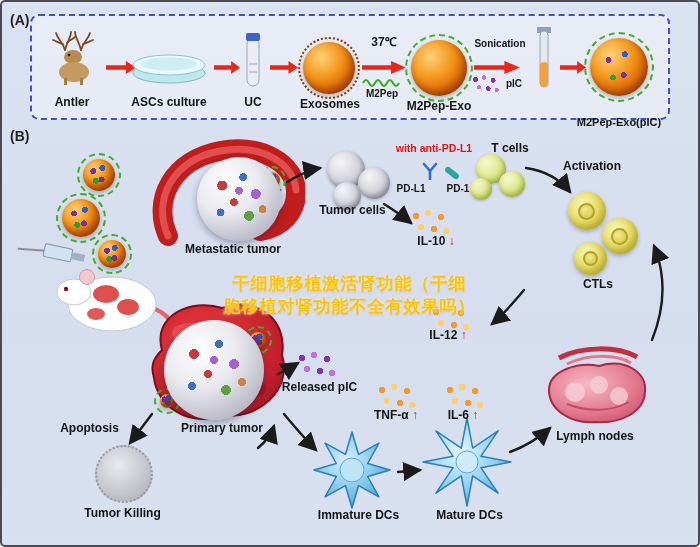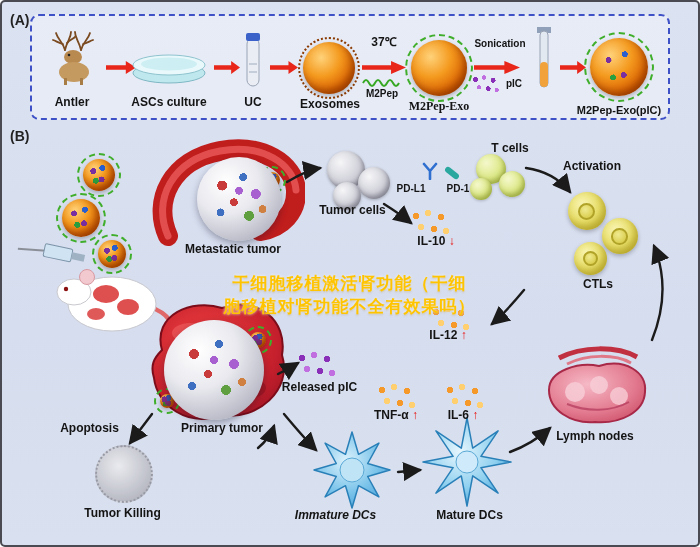--- a/index.html
+++ b/index.html
@@ -153,36 +153,36 @@
     <div class="lbl" style="left:262px; top:82px; width:72px;">Exosomes</div>
 
     <div class="lbl" style="left:330px; top:20px; width:44px;">37℃</div>
     <div class="rarrow" style="left:330px; top:45px; width:44px;"></div>
     <svg class="svgel" style="left:330px; top:62px;" width="40" height="10" viewBox="0 0 40 10">
       <path d="M1 5 q3 -6 6 0 t6 0 t6 0 t6 0 t6 0 t6 0" stroke="#37a824" stroke-width="2" fill="none"></path>
     </svg>
     <div class="lbl small" style="left:326px; top:72px; width:48px;">M2Pep</div>
 
     <div class="vparticle m2" style="left:379px; top:24px; width:56px; height:56px;"></div>
-    <div class="lbl" style="left:367px; top:84px; width:80px;font-family:Liberation Serif, serif;">M2Pep-Exo</div>
+    <div class="lbl" style="left:367px; top:84px; width:80px;">M2Pep-Exo</div>
 
     <div class="lbl small" style="left:438px; top:22px; width:60px;">Sonication</div>
     <div class="rarrow" style="left:442px; top:45px; width:46px;"></div>
     <div class="dots pic" style="left:438px; top:58px; transform:scale(.7); transform-origin:top left;"></div>
     <div class="lbl small" style="left:468px; top:62px; width:28px;">pIC</div>
 
     <svg class="svgel" style="left:503px; top:10px;" width="18" height="68" viewBox="0 0 18 68">
       <rect x="2" y="1" width="14" height="6" fill="#8fa0b8"></rect>
       <rect x="5" y="5" width="8" height="56" rx="4" fill="#e2e9f1" stroke="#98a2b4"></rect>
       <rect x="5" y="36" width="8" height="25" rx="4" fill="#f2a23a"></rect>
     </svg>
     <div class="rarrow" style="left:528px; top:45px; width:26px;"></div>
 
     <div class="vparticle m2 pic" style="left:558px; top:22px; width:58px; height:58px;"></div>
-    <div class="lbl" style="left:533px; top:88px; width:108px; font-size:11px;">M2Pep-Exo(pIC)</div>
+    <div class="lbl" style="left:533px; top:100px; width:108px; font-size:11px;">M2Pep-Exo(pIC)</div>
   </div>
 
   <div class="panel-tag" style="left:8px; top:126px;">(B)</div>
 
   <div class="vparticle m2 pic" style="left:81px; top:157px; width:32px; height:32px;"></div>
   <div class="vparticle m2 pic" style="left:60px; top:197px; width:38px; height:38px;"></div>
   <div class="vparticle m2 pic" style="left:96px; top:238px; width:28px; height:28px;"></div>
 
   <svg class="svgel" style="left:14px; top:236px; transform:rotate(12deg);" width="72" height="28" viewBox="0 0 72 28">
     <line x1="2" y1="18" x2="30" y2="14" stroke="#8a8f98" stroke-width="2"></line>
@@ -207,20 +207,21 @@
   </svg>
   <div class="tumor-sphere" style="left:195px; top:155px; width:84px; height:84px;"></div>
   <div class="vparticle m2 pic" style="left:262px; top:170px; width:16px; height:16px;"></div>
   <div class="lbl" style="left:156px; top:241px; width:150px;">Metastatic tumor</div>
 
   <div class="grey-cell" style="left:325px; top:149px; width:38px; height:38px;"></div>
   <div class="grey-cell" style="left:356px; top:165px; width:32px; height:32px;"></div>
   <div class="grey-cell" style="left:331px; top:180px; width:28px; height:28px;"></div>
   <div class="lbl" style="left:303px; top:202px; width:95px;">Tumor cells</div>
 
+  <div class="lbl red small" style="left:362px; top:140px; width:140px; font-size:10.5px;">with anti-PD-L1</div>
 
   <svg class="svgel" style="left:418px; top:160px;" width="20" height="18" viewBox="0 0 20 18">
     <path d="M10 17 V9 M10 9 L4 2 M10 9 L16 2" stroke="#2f6fd0" stroke-width="2.6" fill="none" stroke-linecap="round"></path>
   </svg>
   <div class="abs" style="left:442px; top:168px; width:16px; height:6px; background:#2aa8a0; border-radius:3px; transform:rotate(38deg); z-index:6;"></div>
   <div class="lbl small" style="left:386px; top:181px; width:46px;">PD-L1</div>
   <div class="lbl small" style="left:436px; top:181px; width:40px;">PD-1</div>
 
   <div class="t-cell" style="left:474px; top:152px; width:30px; height:30px;"></div>
   <div class="t-cell" style="left:497px; top:169px; width:26px; height:26px;"></div>
@@ -302,21 +303,21 @@
     <defs>
       <radialGradient id="dcg1" cx="42%" cy="38%" r="75%">
         <stop offset="0%" stop-color="#dcf2fc"></stop>
           <stop offset="55%" stop-color="#7cc4ea"></stop>
           <stop offset="100%" stop-color="#3d9bd8"></stop>
       </radialGradient>
     </defs>
     <polygon points="83,45 60.7,51.5 71.9,71.9 51.5,60.7 45,83 38.5,60.7 18.1,71.9 29.3,51.5 7,45 29.3,38.5 18.1,18.1 38.5,29.3 45,7 51.5,29.3 71.9,18.1 60.7,38.5" fill="url(#dcg1)" stroke="#2980b8" stroke-width="1.5" stroke-linejoin="round"></polygon>
     <circle cx="45" cy="45" r="12" fill="#bfe4f6" stroke="#5aa9d6"></circle>
   </svg>
-  <div class="lbl" style="left:276px; top:507px; width:115px;font-style:italic;">Immature DCs</div>
+  <div class="lbl" style="left:299px; top:507px; width:115px;">Immature DCs</div>
 
   <svg class="svgel" style="left:418px; top:413px;" width="94" height="94" viewBox="0 0 94 94">
     <defs>
       <radialGradient id="dcg2" cx="42%" cy="38%" r="75%">
         <stop offset="0%" stop-color="#e6f6fd"></stop>
           <stop offset="55%" stop-color="#8fd0ef"></stop>
           <stop offset="100%" stop-color="#2f93d4"></stop>
       </radialGradient>
     </defs>
     <polygon points="91,47 60.9,52.7 78.1,78.1 52.7,60.9 47,91 41.3,60.9 15.9,78.1 33.1,52.7 3,47 33.1,41.3 15.9,15.9 41.3,33.1 47,3 52.7,33.1 78.1,15.9 60.9,41.3" fill="url(#dcg2)" stroke="#2980b8" stroke-width="1.5" stroke-linejoin="round"></polygon>

